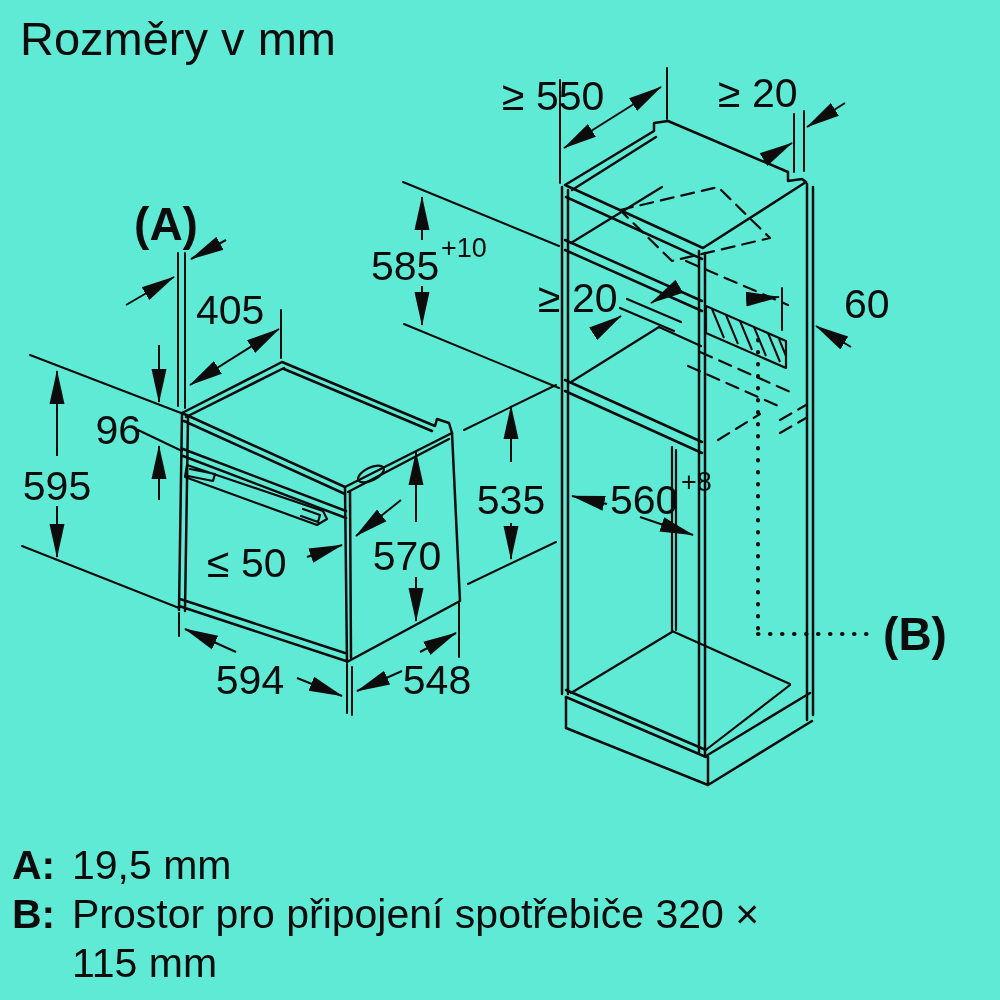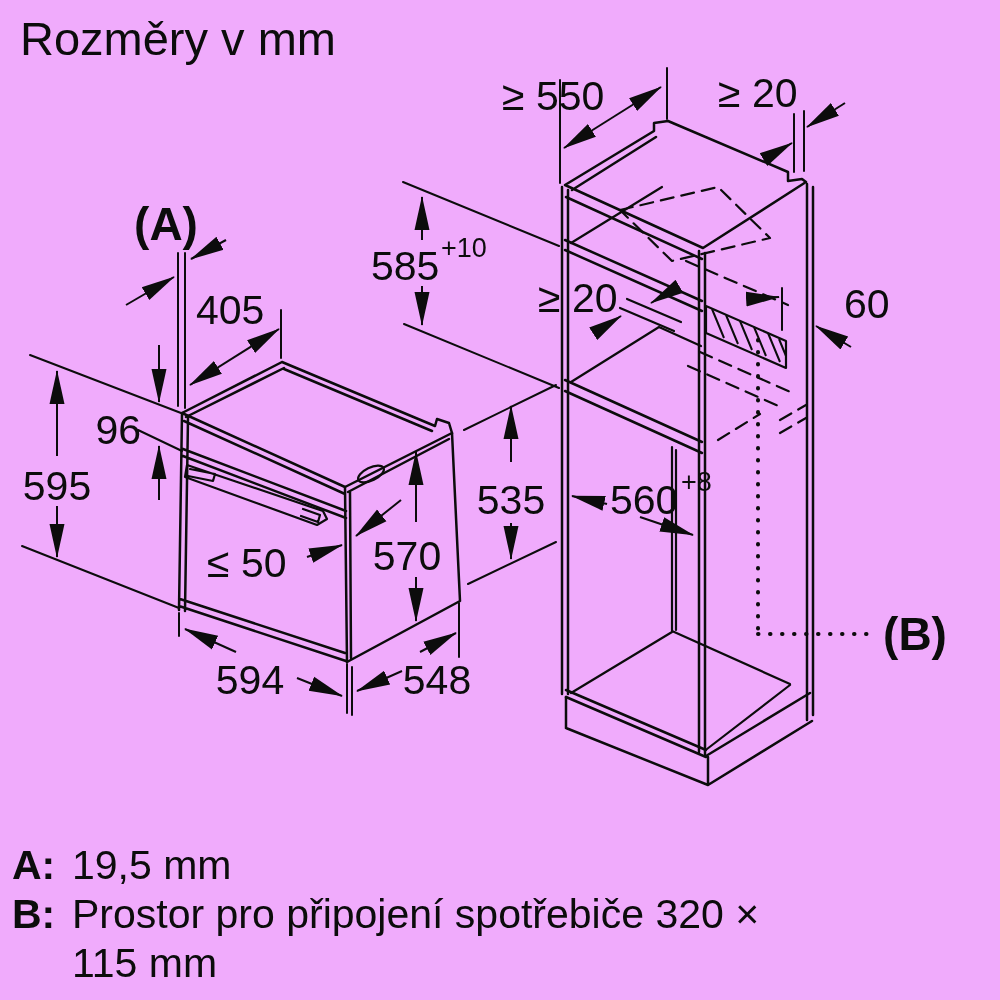--- a/index.html
+++ b/index.html
@@ -1,16 +1,16 @@
 <!DOCTYPE html>
 <html><head>
 <meta charset="utf-8">
 <style>
   html,body{margin:0;padding:0;background:#fff;}
-  #stage{position:relative;width:1000px;height:1000px;background:#f0abfc;overflow:hidden;
+  #stage{position:relative;width:1000px;height:1000px;background:#5eead4;overflow:hidden;
          font-family:"Liberation Sans", sans-serif;}
   svg{position:absolute;left:0;top:0;}
   .ln{stroke:#0c0c0c;stroke-width:2.5;fill:none;stroke-linecap:round;stroke-linejoin:round;}
   .ln2{stroke-width:2.2;}
   .thin{stroke-width:2;}
   .dsh{stroke-dasharray:13 8;stroke-width:2.2;}
   .dot{stroke-dasharray:0.5 11.5;stroke-width:4;stroke-linecap:round;}
   .arr{stroke:#0c0c0c;stroke-width:2;fill:none;}
   text{fill:#0c0c0c;}
   .dim{font-size:41px;}

